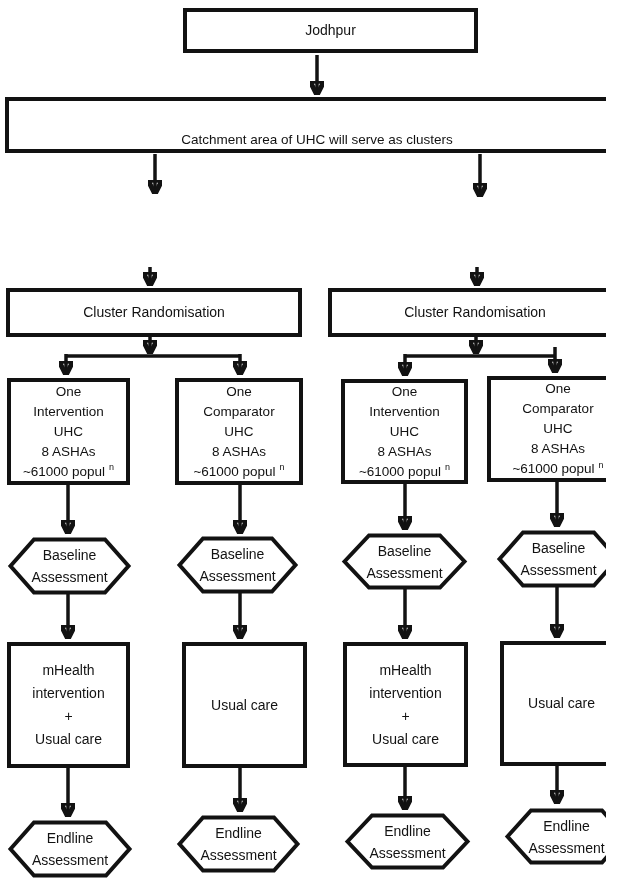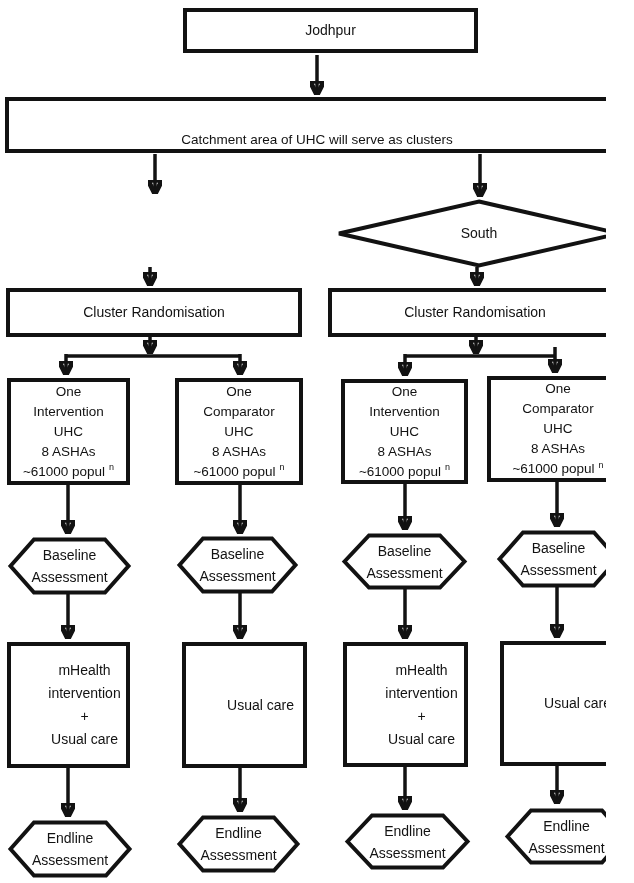--- a/index.html
+++ b/index.html
@@ -16,21 +16,21 @@
   .rect{background:#ffffff;border:4px solid #121212;}
   .poly{background:transparent;border:none;}
   .poly > svg{position:absolute;left:0;top:0;overflow:visible;}
   .poly polygon{fill:#ffffff;stroke:#121212;stroke-width:4;stroke-linejoin:miter;}
   .lines{position:relative;z-index:1;display:flex;flex-direction:column;align-items:center;}
   .fs-title{font-size:14px;}
   .fs-wide{font-size:13.5px;}
   .fs-node{font-size:14px;}
   .uhc .lines span{font-size:13.5px;line-height:20px;white-space:nowrap;}
   .hexlbl span{font-size:14px;line-height:22px;justify-content:center;}
-  .care span{font-size:14px;line-height:23px;margin-left:16px;}
+  .care span{font-size:14px;line-height:23px;}
   .pop-line{display:inline-block;}
   .pop-line sup{font-size:9px;vertical-align:super;margin-left:4px;line-height:0;}
 </style>
 </head>
 <body>
 
 <div class="canvas">
 
   <svg class="connectors" viewBox="0 0 634 883">
     <defs>
@@ -74,26 +74,20 @@
   </svg>
 
   <div class="node rect fs-title" style="left:183px;top:8px;width:295px;height:45px;">
     <span>Jodhpur</span>
   </div>
 
   <div class="node rect fs-wide" style="left:5px;top:97px;width:624px;height:56px;justify-content:flex-end;">
     <span>Catchment area of UHC will serve as clusters</span>
   </div>
 
-  <div class="node poly fs-node" style="left:334px;top:199px;width:290px;height:69px;">
-    <svg width="290" height="69">
-        <polygon points="145,2.5 285,34.5 145,66.5 5,34.5"></polygon>
-      </svg>
-    <span class="lines">South</span>
-  </div>
 
   <div class="node rect fs-node" style="left:6px;top:288px;width:296px;height:49px;">
     <span>Cluster Randomisation</span>
   </div>
   <div class="node rect fs-node" style="left:328px;top:288px;width:294px;height:49px;">
     <span>Cluster Randomisation</span>
   </div>
 
   <div class="node rect uhc" style="left:7px;top:378px;width:123px;height:107px;">
     <span class="lines">

